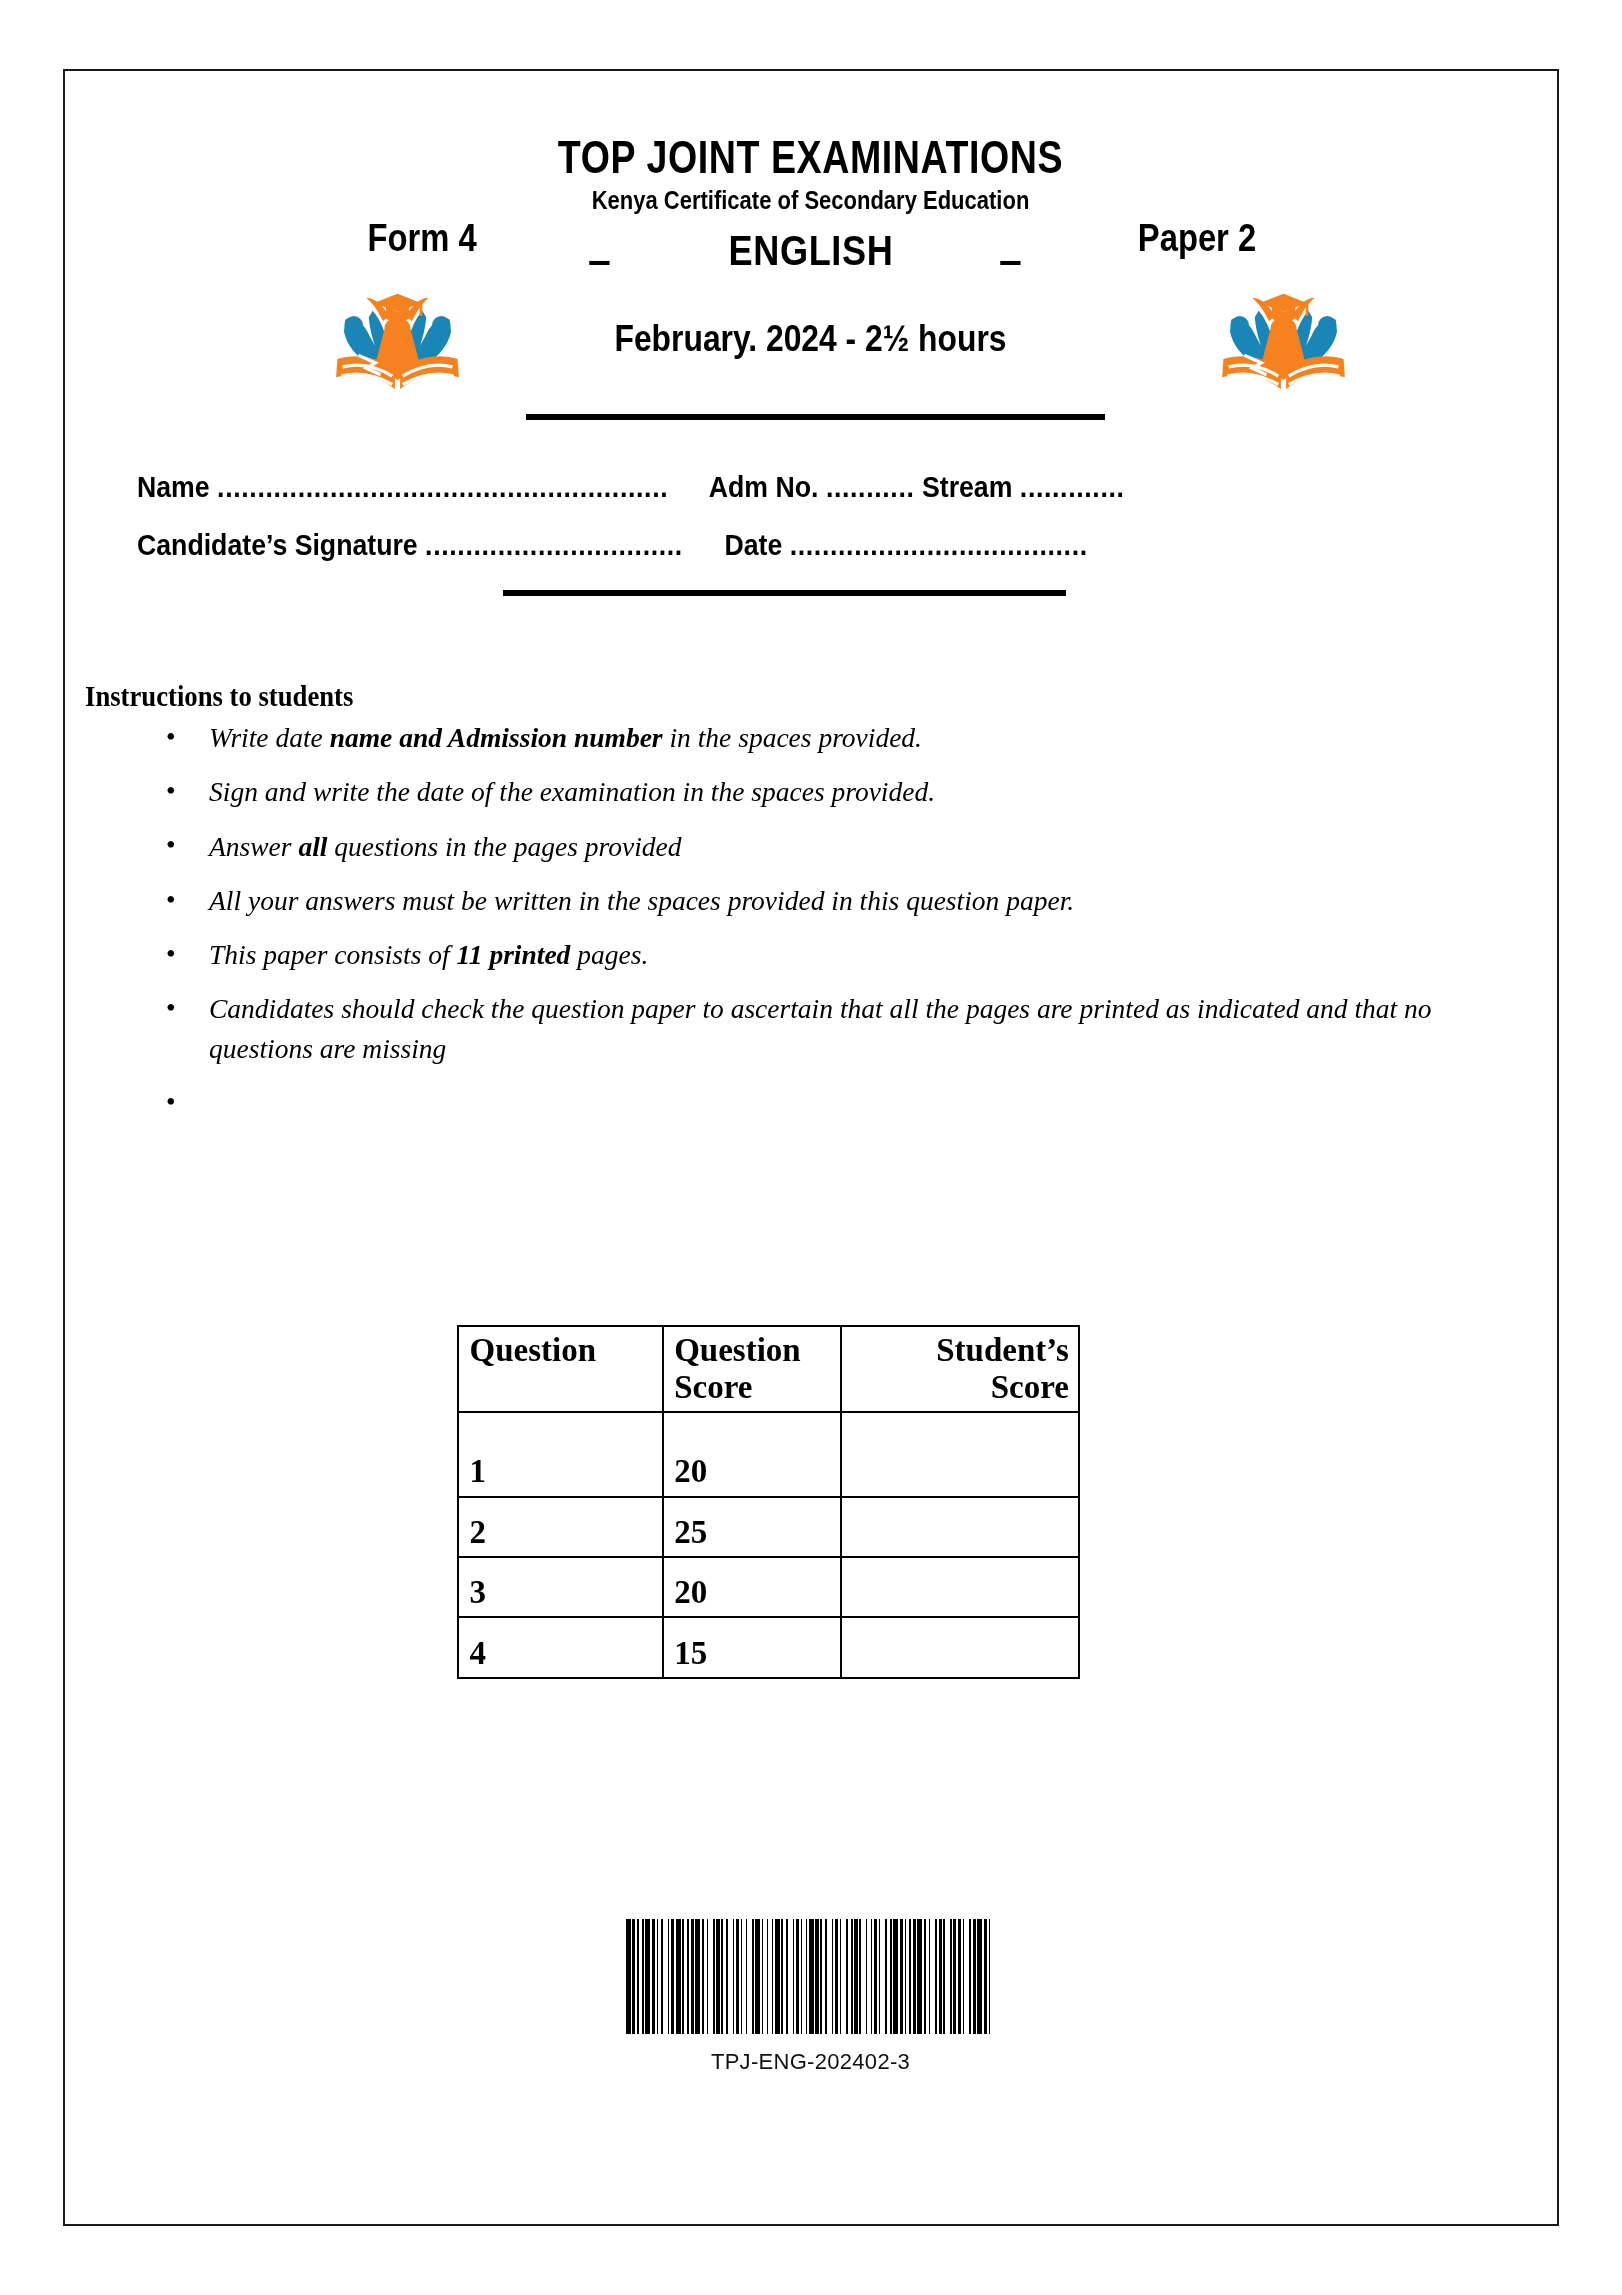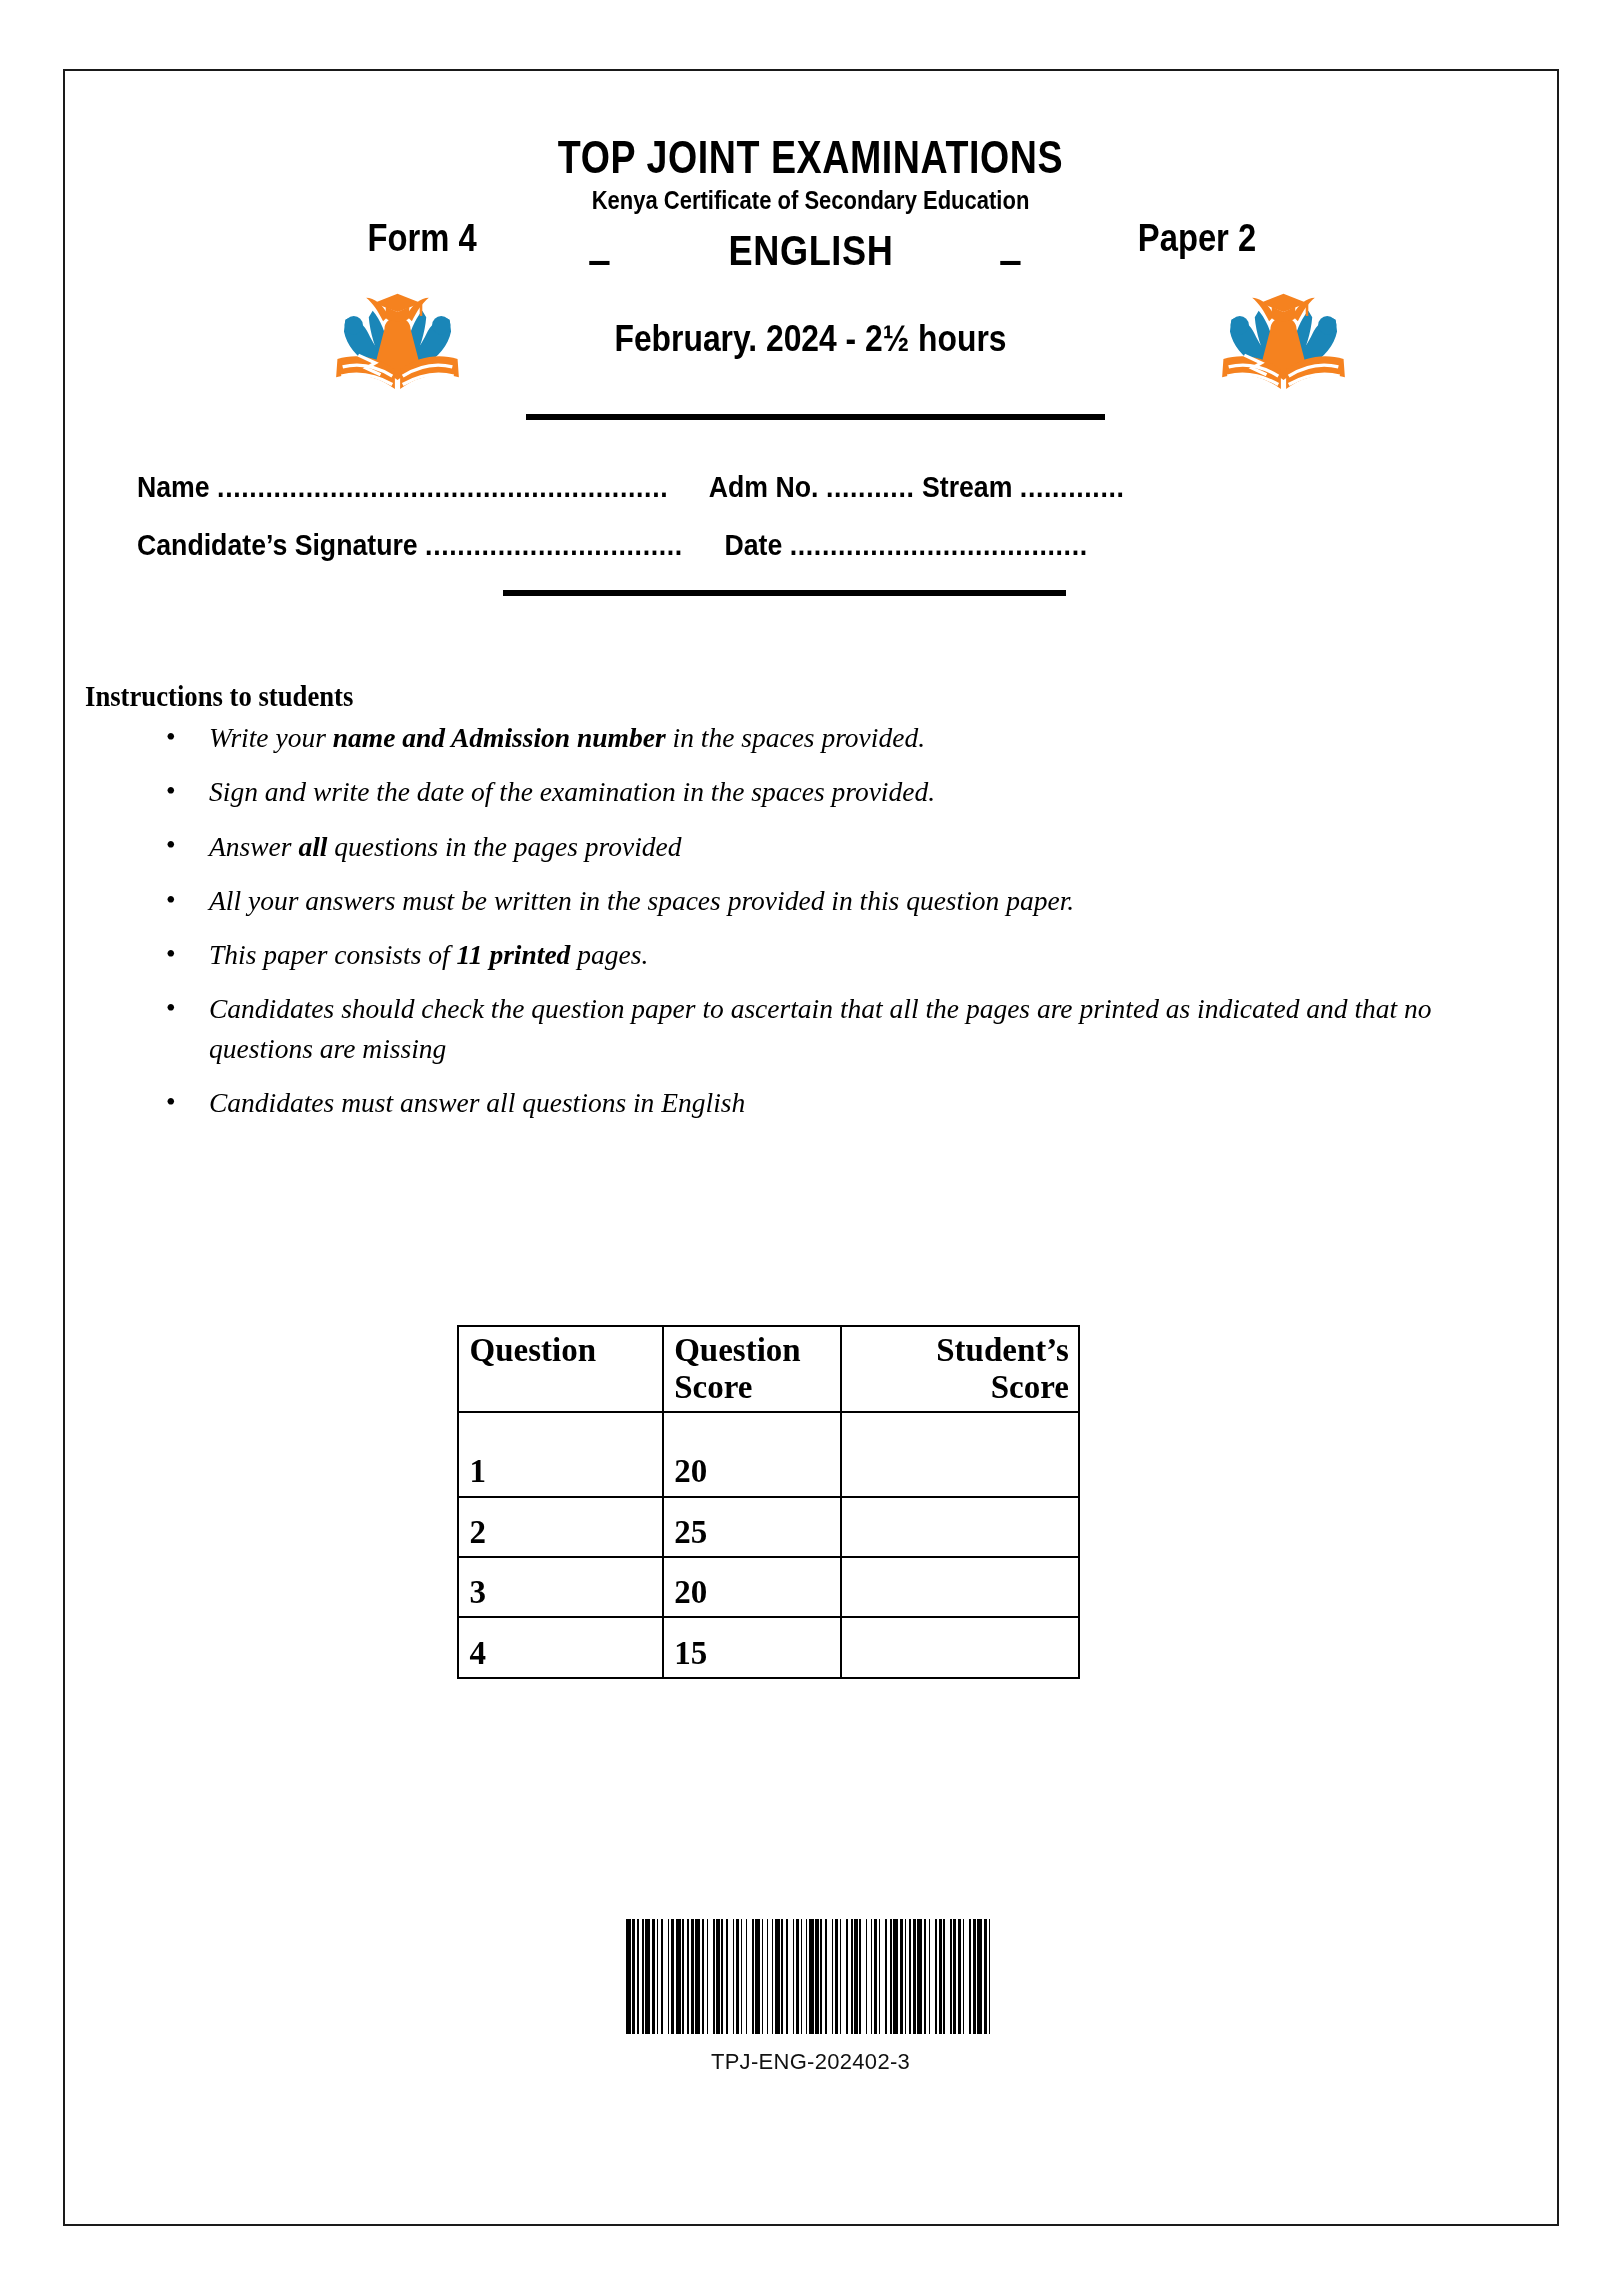--- a/index.html
+++ b/index.html
@@ -384,27 +384,27 @@
       <span>Date</span>
       <span class="dots">.....................................</span>
     </div>
 
     <div class="rule-2"></div>
   </div>
 
   <div id="instructions">
     <div class="instr-heading">Instructions to students</div>
     <ul class="instr-list" id="instr-list">
-        <li><span class="bullet">•</span><span>Write your </span><b>name and Admission number</b><span> in the spaces provided.</span></li>
+        <li><span class="bullet">•</span><span>Write date </span><b>name and Admission number</b><span> in the spaces provided.</span></li>
         <li><span class="bullet">•</span><span>Sign and write the date of the examination in the spaces provided.</span></li>
         <li><span class="bullet">•</span><span>Answer </span><b>all</b><span> questions in the pages provided</span></li>
         <li><span class="bullet">•</span><span>All your answers must be written in the spaces provided in this question paper.</span></li>
         <li><span class="bullet">•</span><span>This paper consists of </span><b>11 printed</b><span> pages.</span></li>
         <li><span class="bullet">•</span><span>Candidates should check the question paper to ascertain that all the pages are printed as indicated and that no questions are missing</span></li>
-        <li><span class="bullet">•</span><span> Candidates must answer all questions in English</span></li>
+        <li><span class="bullet">•</span></li>
       </ul>
   </div>
 
   <div id="score-table-wrap">
     <table class="score-table">
       <thead>
         <tr>
           <td class="c-q">
             <span>Question</span>
           </td>

